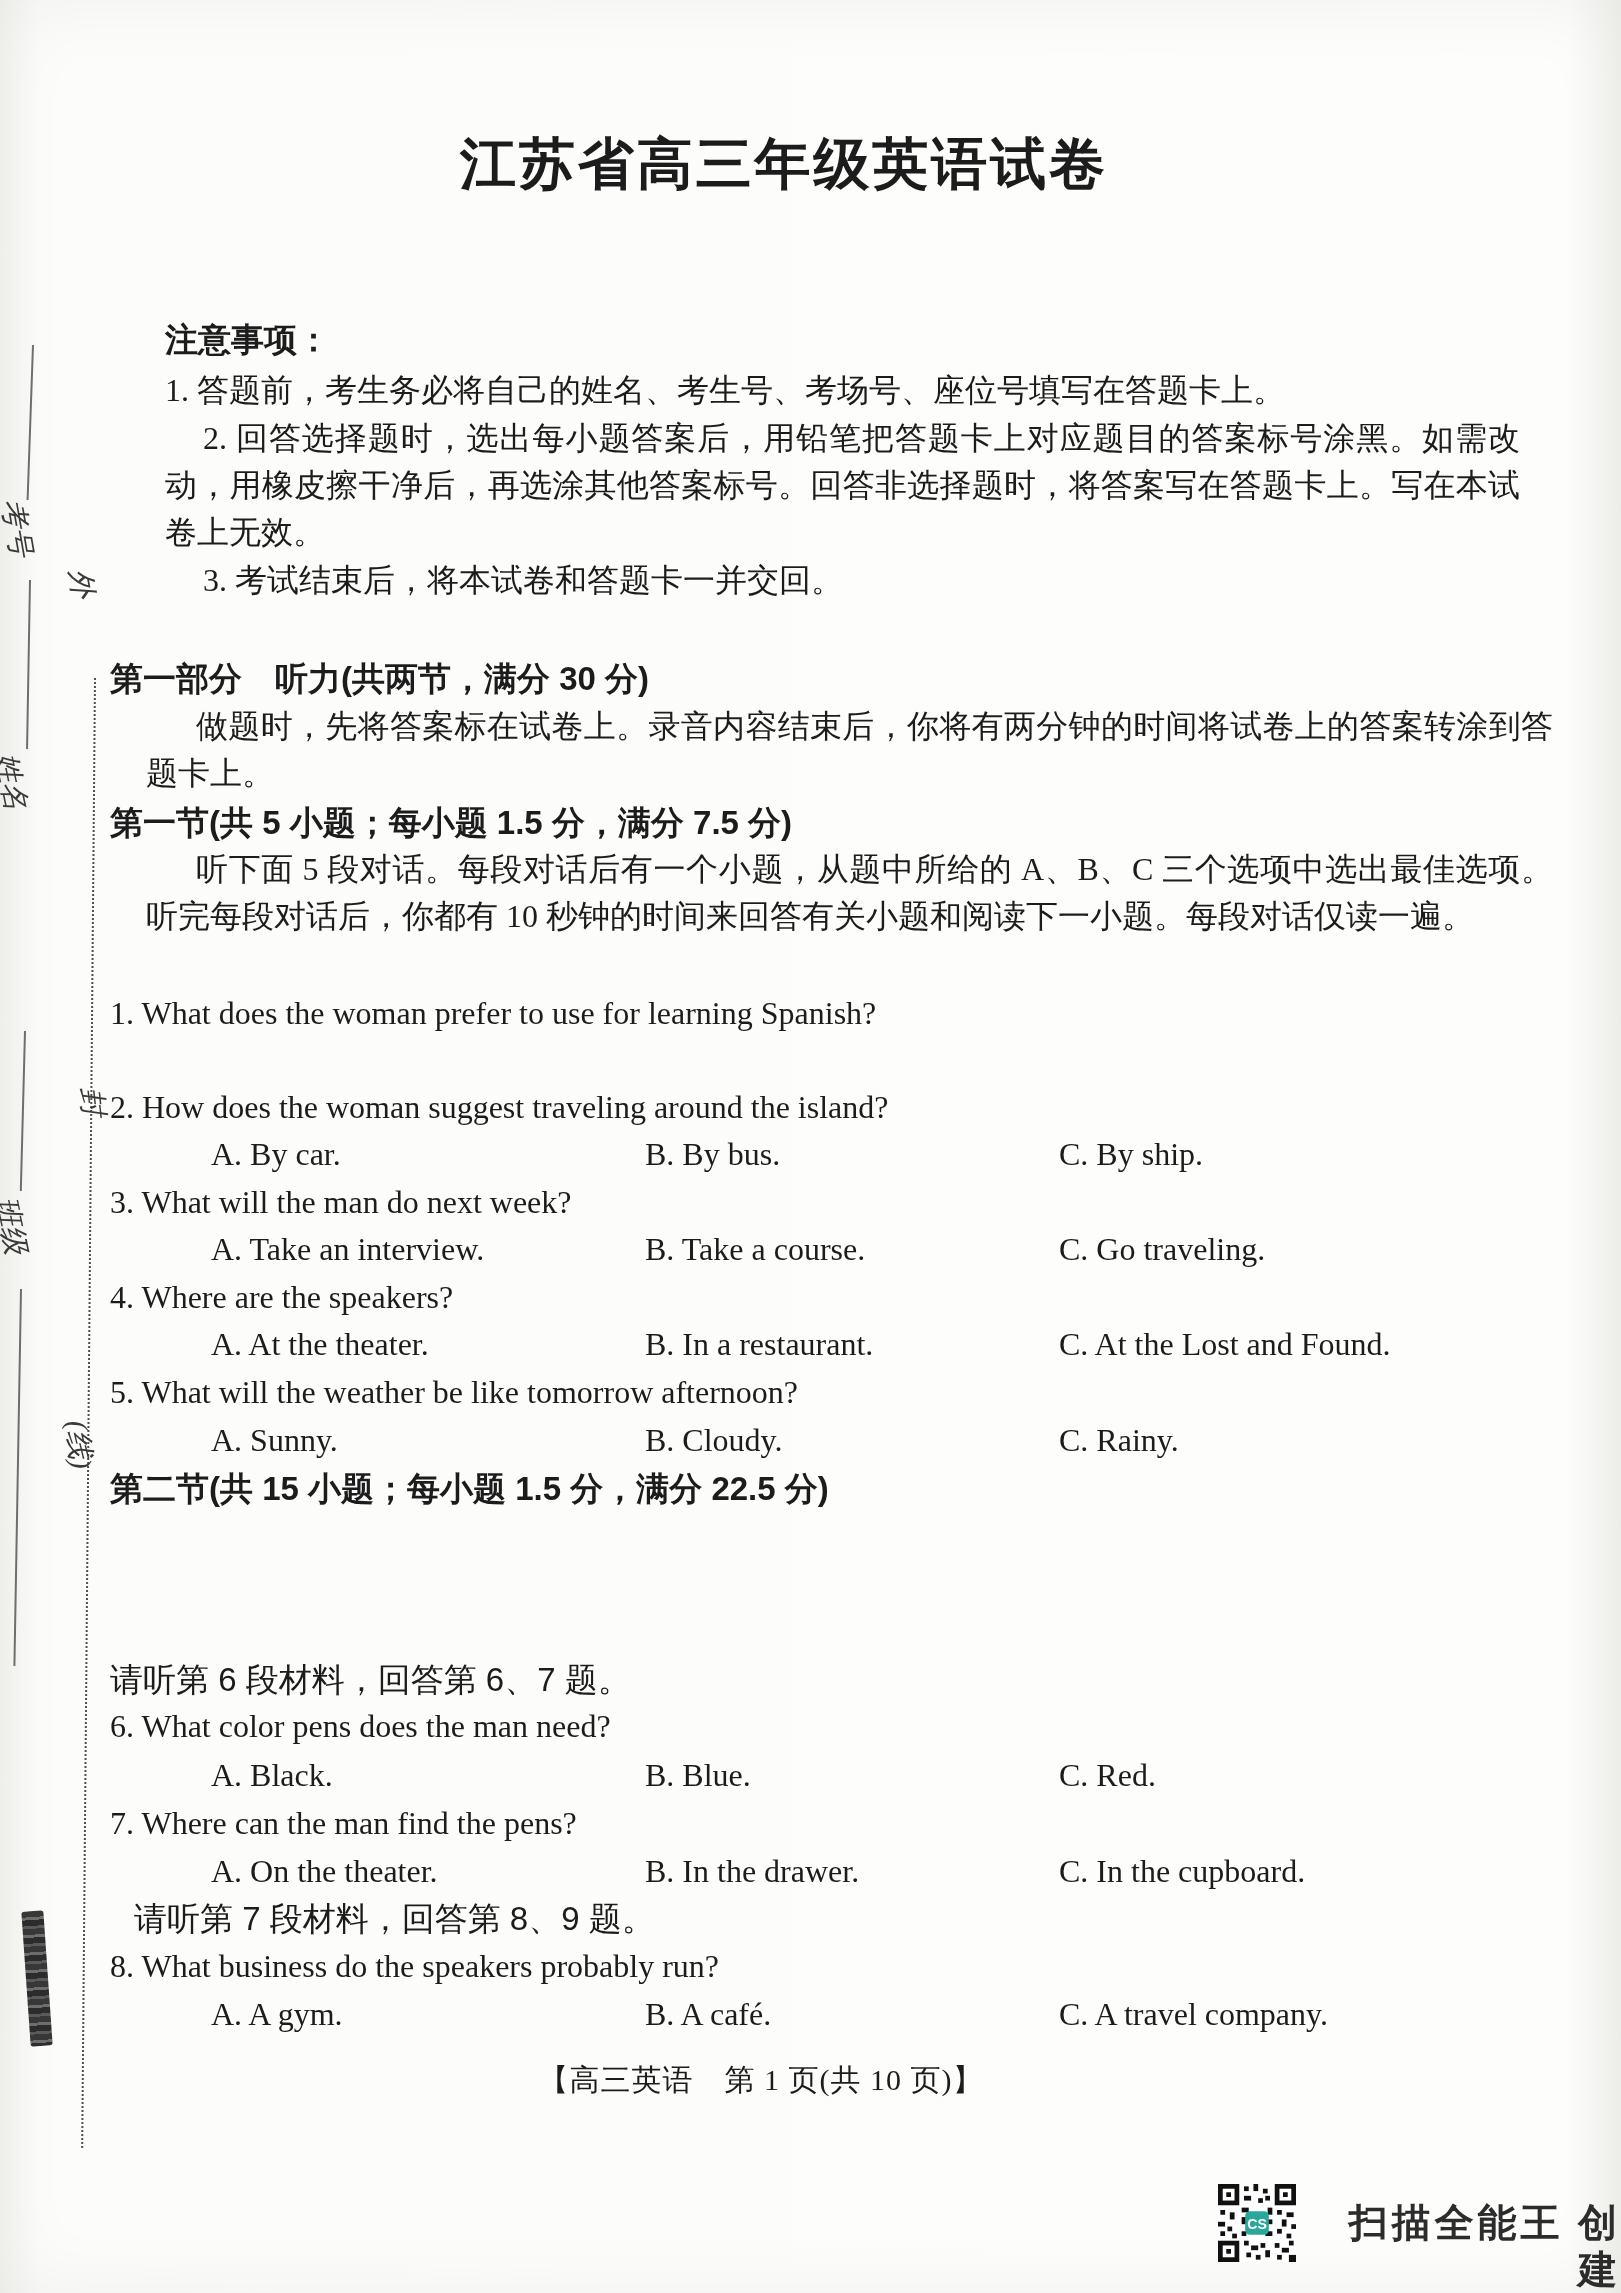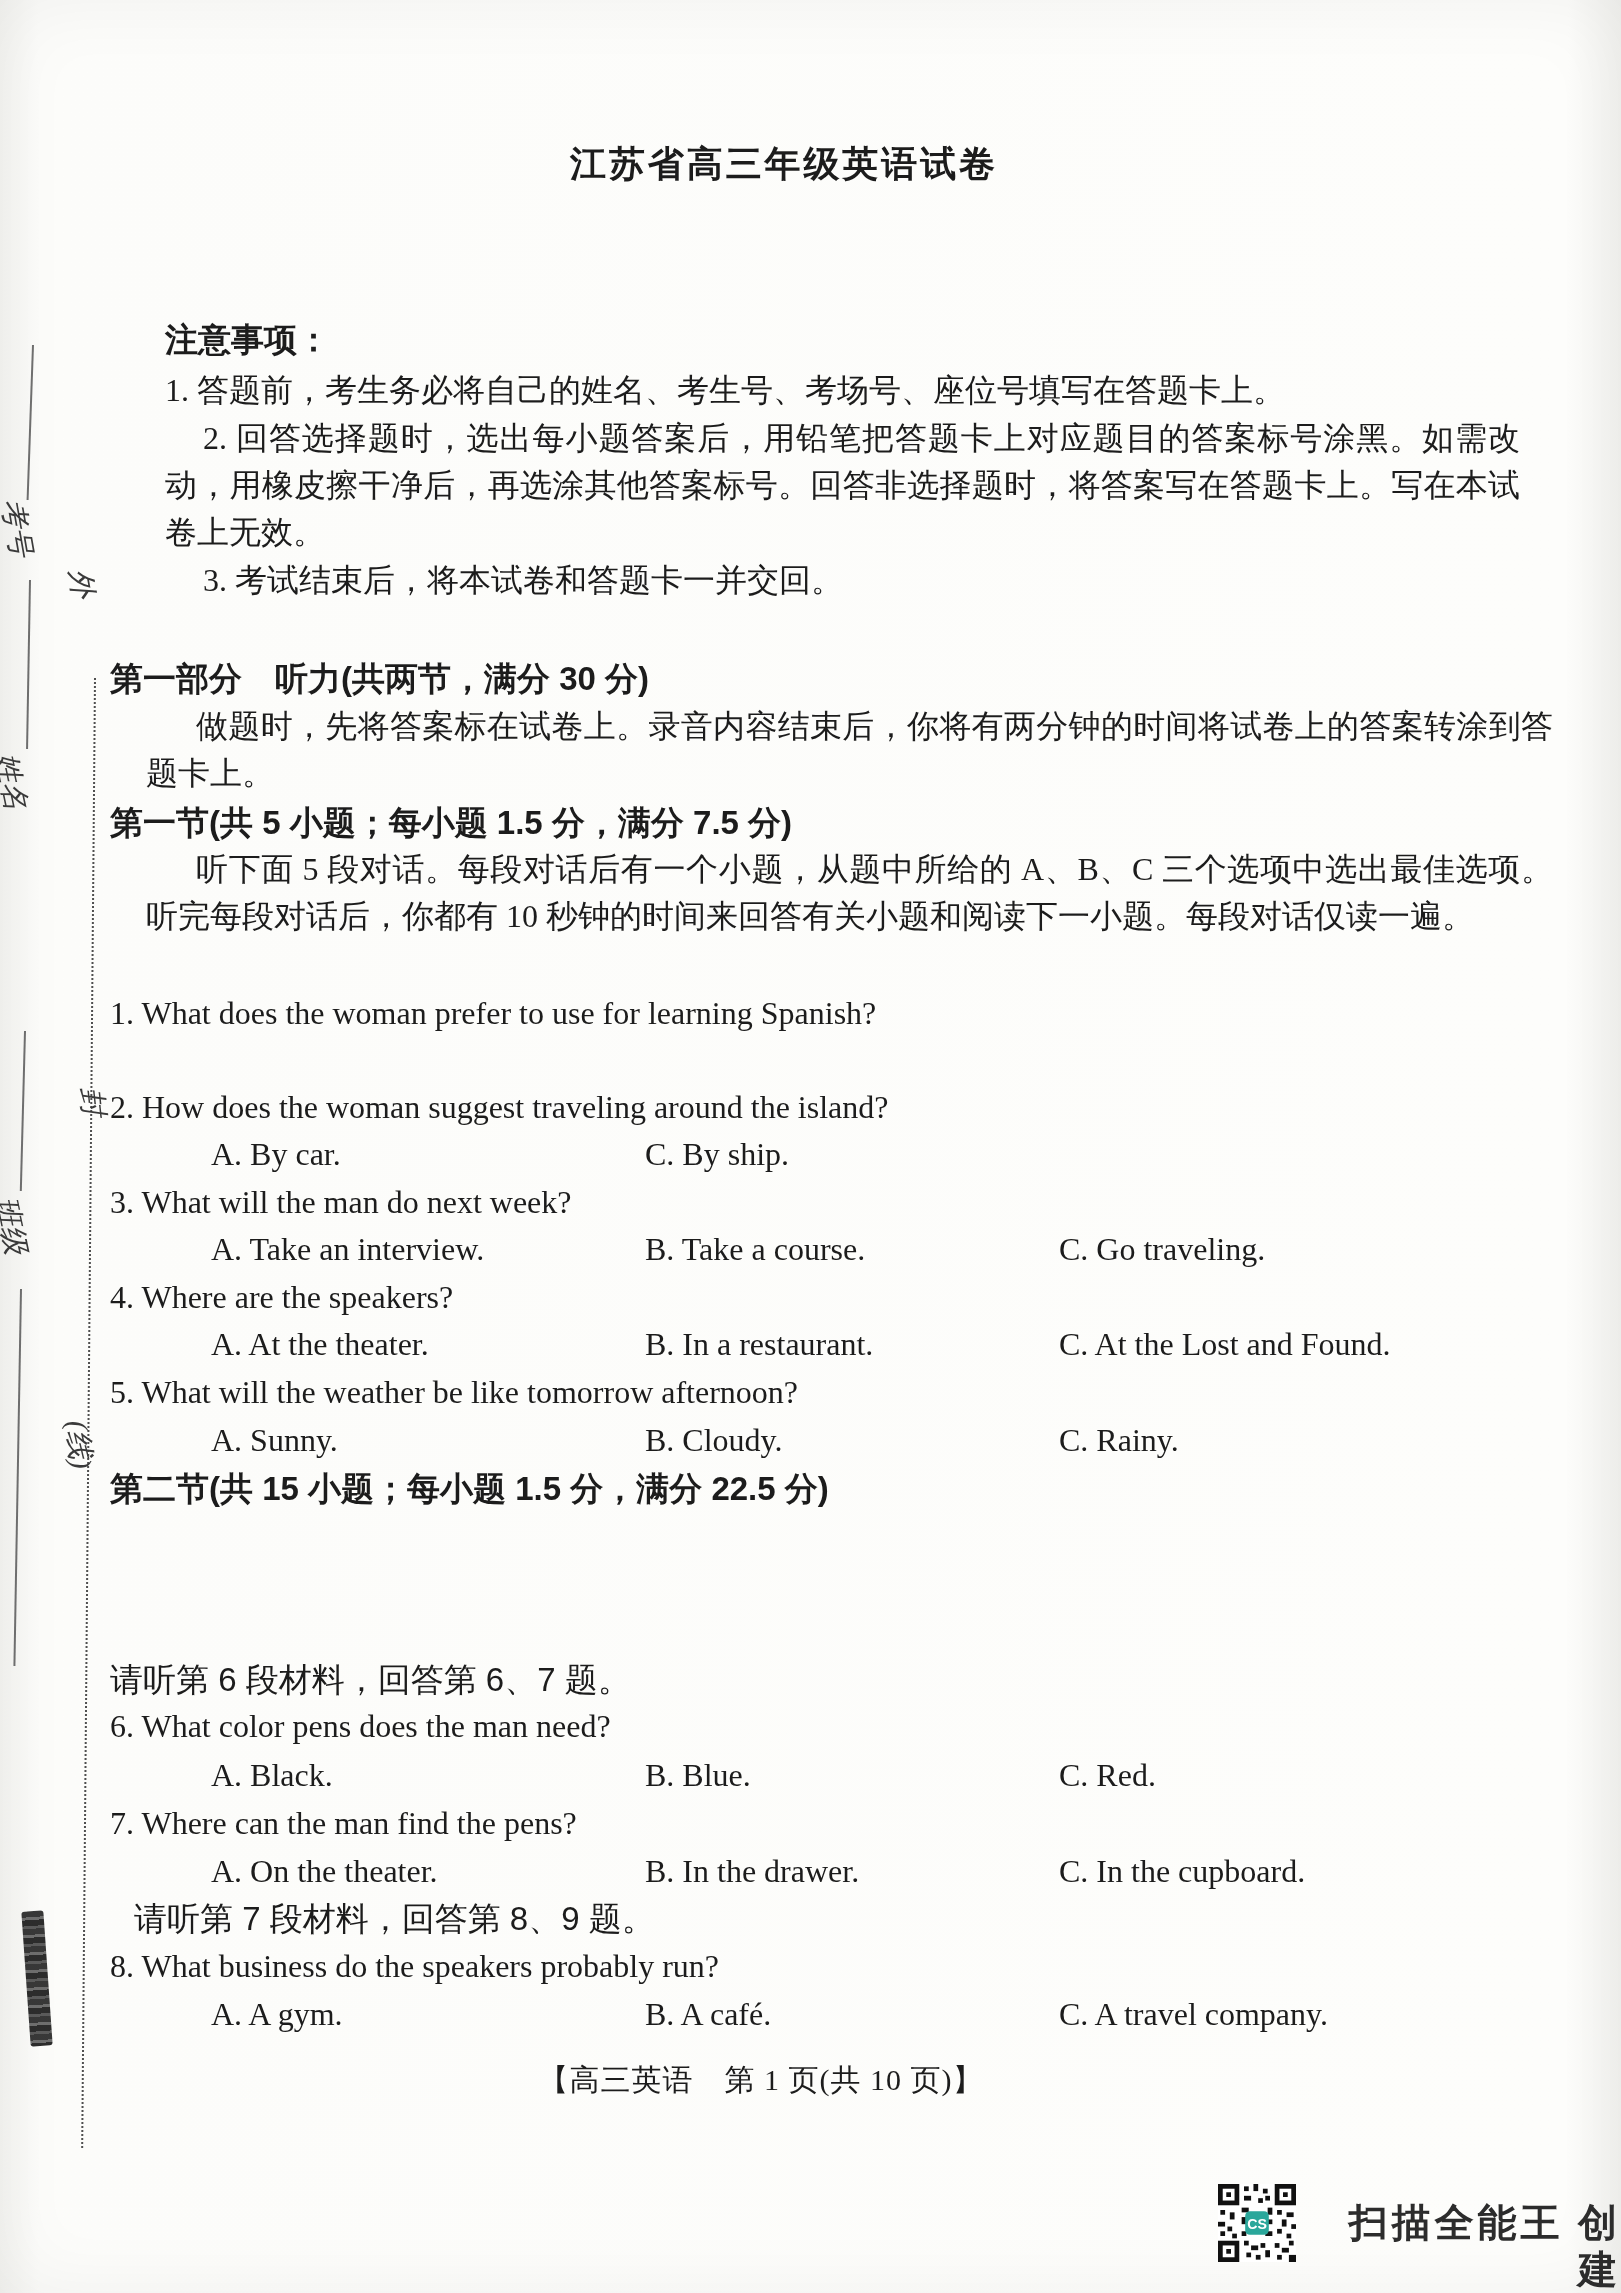--- a/index.html
+++ b/index.html
@@ -11,21 +11,21 @@
     box-shadow:inset 0 0 78px rgba(0,0,0,0.05);
     overflow:hidden;
     font-family:"Liberation Serif","DejaVu Serif",serif;
     color:#1c1c1c;
     font-size:32px;
     line-height:47px;
   }
   .abs{position:absolute;}
   .title{
     left:0;width:1568px;text-align:center;
-    font-size:36px;font-weight:bold;letter-spacing:2.9px;line-height:59px;
+    font-size:56px;font-weight:bold;letter-spacing:2.9px;line-height:59px;
   }
   .h-cn{
     font-family:"Liberation Sans","DejaVu Sans",sans-serif;
     font-weight:bold;font-size:33px;
   }
   .body-cn{font-size:32px;}
   .para{width:1407px;text-align:justify;margin-left:36px;}
   .indent{text-indent:50px;}
   .hang{text-indent:38px;}
   .qline{left:110px;width:1411px;}
@@ -89,20 +89,21 @@
   <div class="abs para indent body-cn" style="left:110px;top:703px;">做题时，先将答案标在试卷上。录音内容结束后，你将有两分钟的时间将试卷上的答案转涂到答题卡上。</div>
 
   <div class="abs h-cn" style="left:110px;top:799px;">第一节(共 5 小题；每小题 1.5 分，满分 7.5 分)</div>
   <div class="abs para indent body-cn" style="left:110px;top:846px;">听下面 5 段对话。每段对话后有一个小题，从题中所给的 A、B、C 三个选项中选出最佳选项。听完每段对话后，你都有 10 秒钟的时间来回答有关小题和阅读下一小题。每段对话仅读一遍。</div>
 
   <div class="abs qline" style="top:990px;">1. What does the woman prefer to use for learning Spanish?</div>
 
   <div class="abs qline" style="top:1084px;">2. How does the woman suggest traveling around the island?</div>
   <div class="abs opts" style="top:1131px;">
     <span>A. By car.</span>
+    <span>B. By bus.</span>
     <span>C. By ship.</span>
   </div>
 
   <div class="abs qline" style="top:1179px;">3. What will the man do next week?</div>
   <div class="abs opts" style="top:1226px;">
     <span>A. Take an interview.</span>
     <span>B. Take a course.</span>
     <span>C. Go traveling.</span>
   </div>
 

